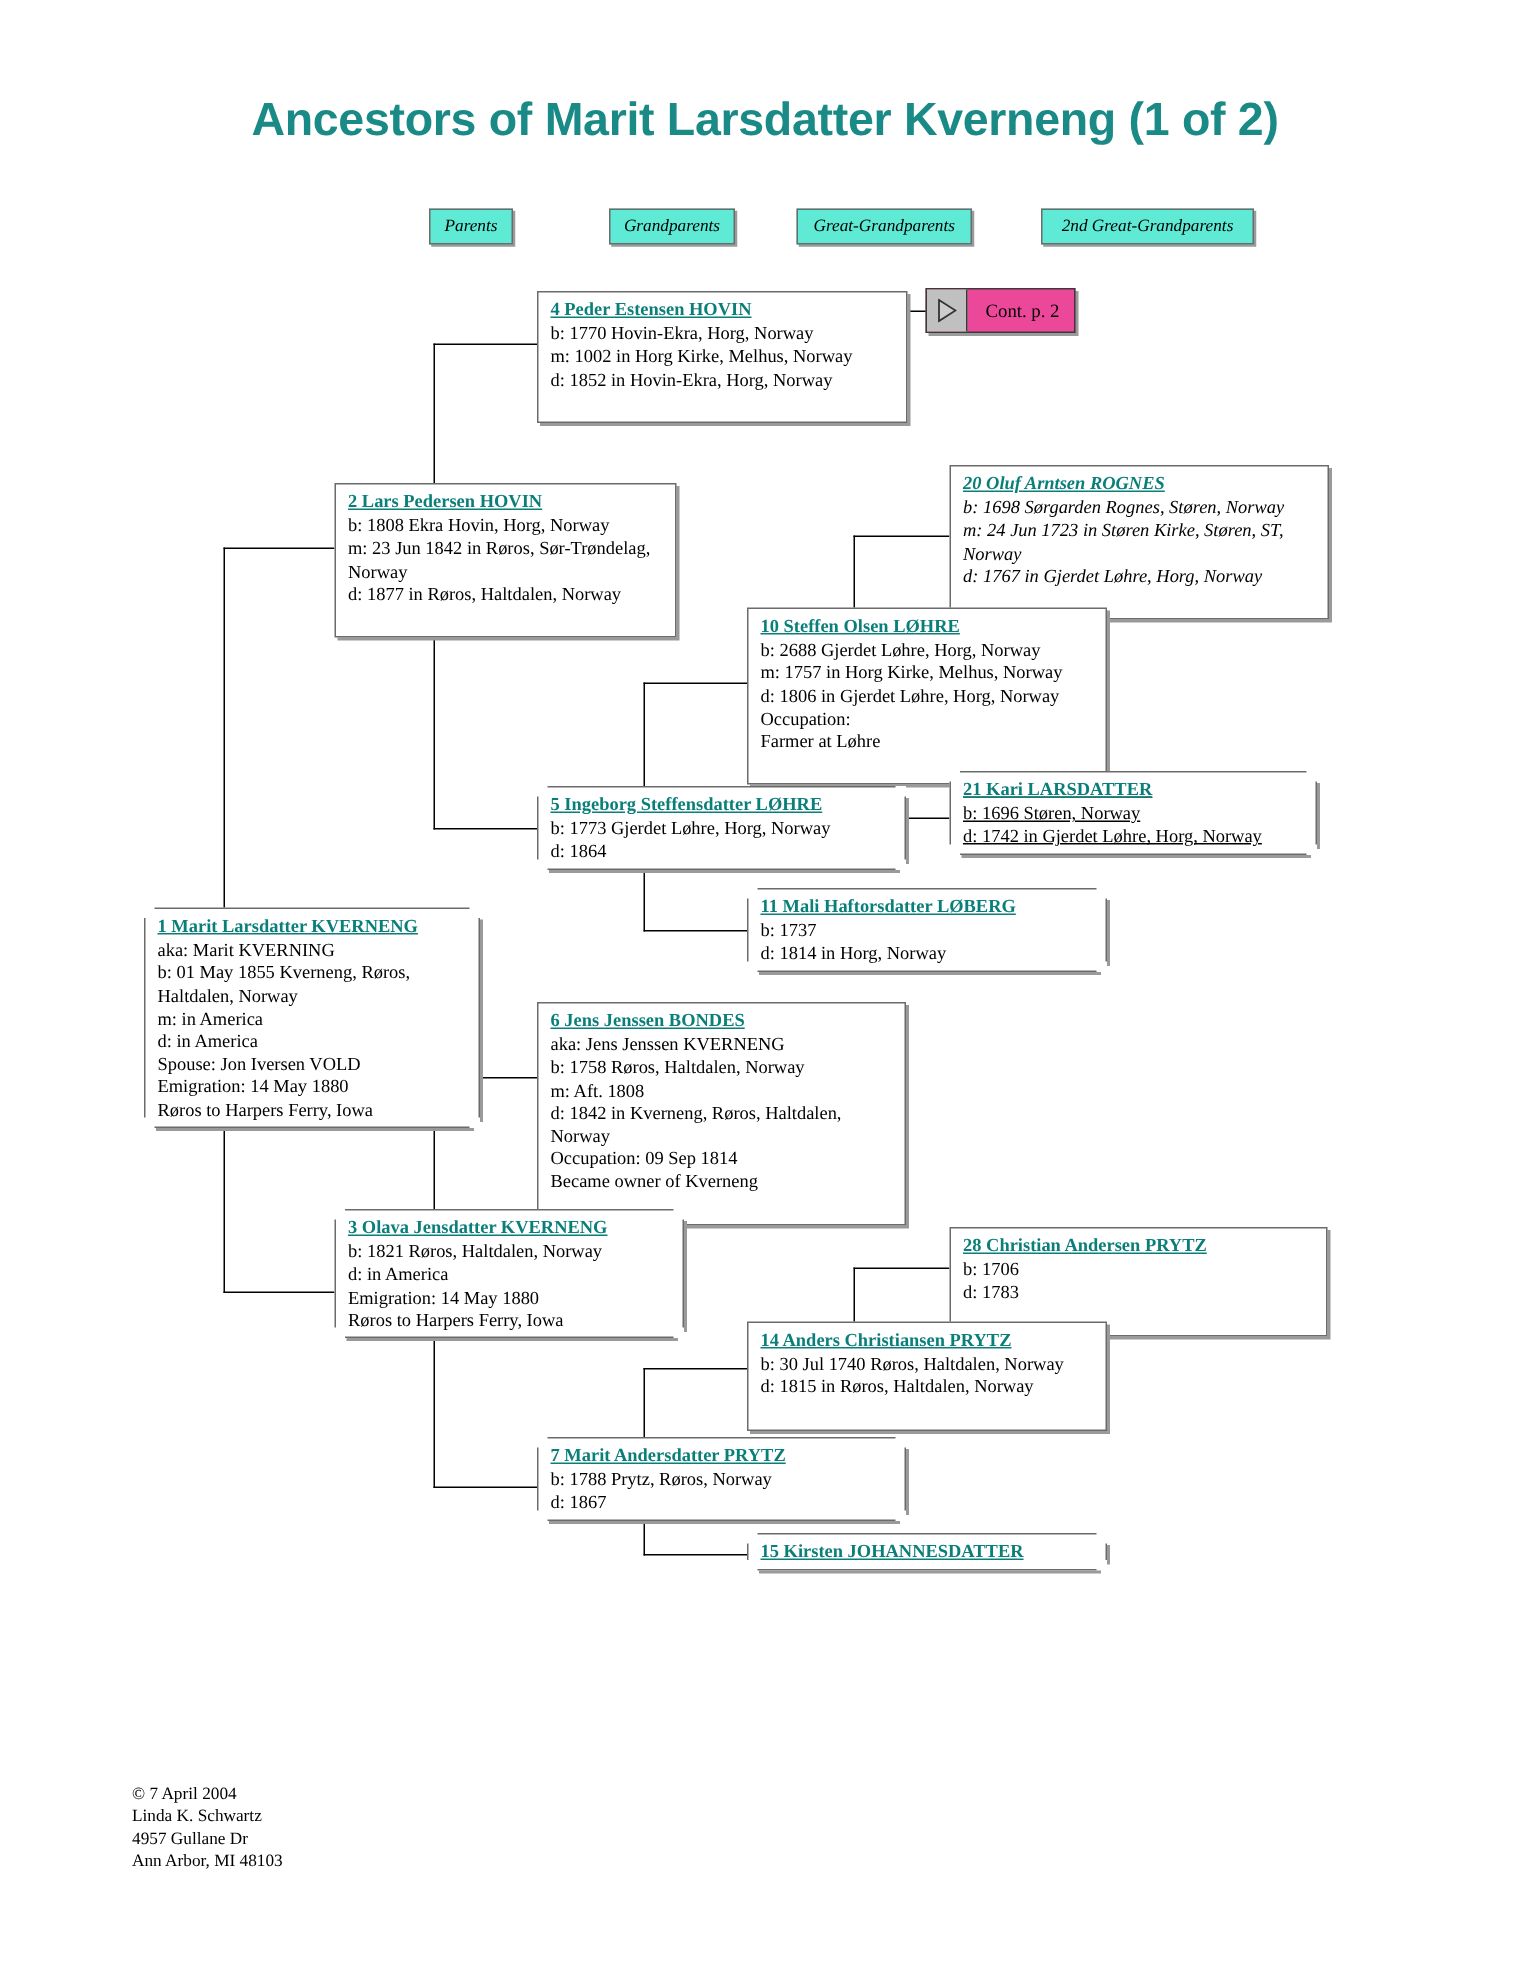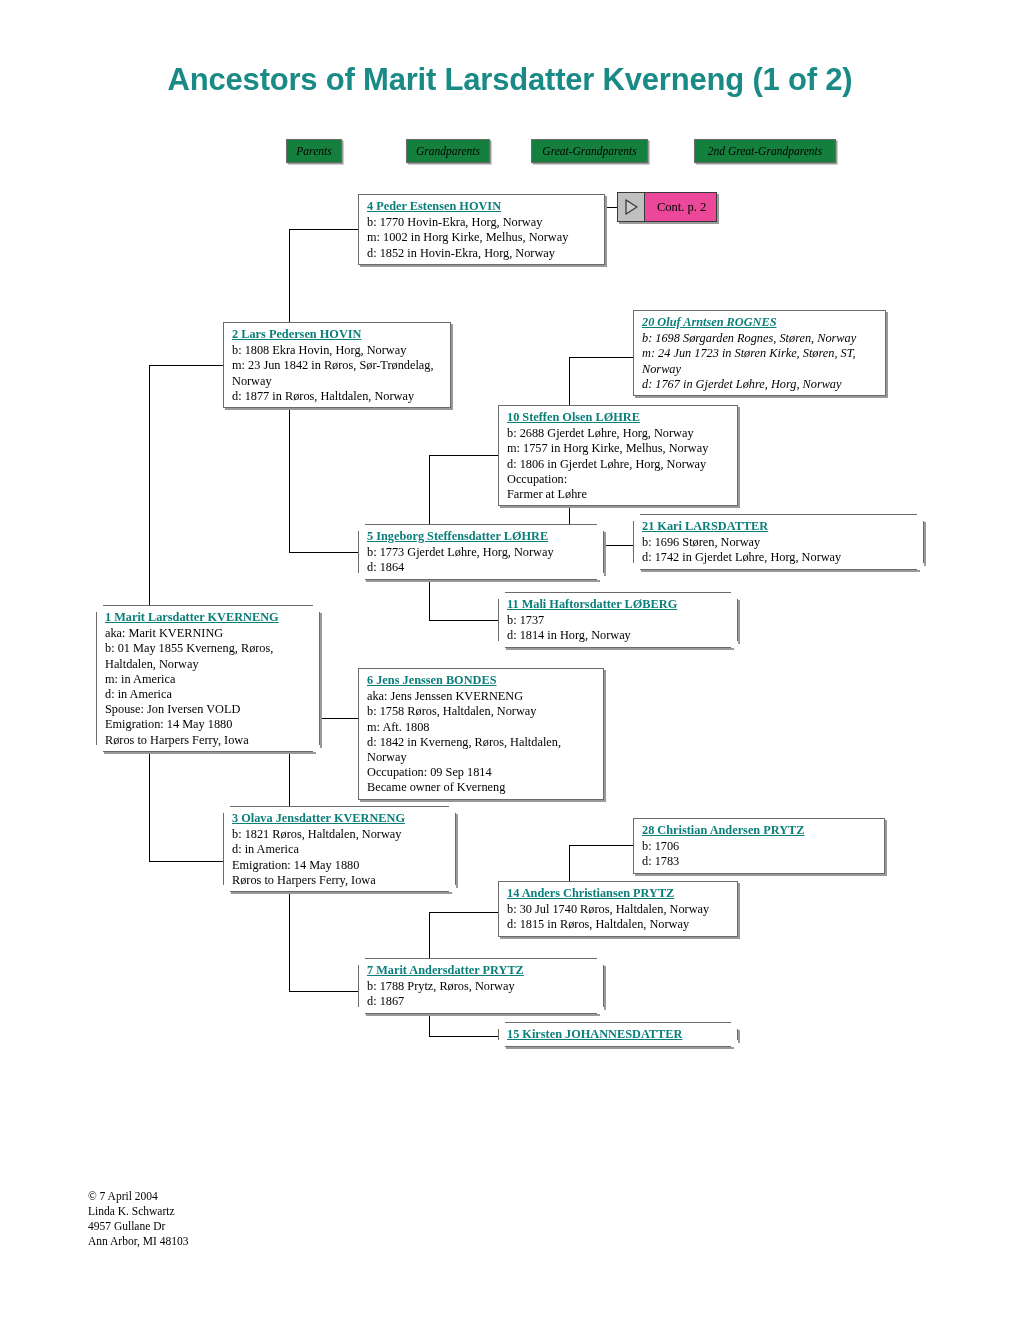--- a/index.html
+++ b/index.html
@@ -28,37 +28,37 @@
     font-size: 31px;
     color: #1a8a86;
     letter-spacing: -0.2px;
   }
 
   
   .genhdr {
     position: absolute;
     box-sizing: border-box;
     border: 1px solid #6b6b6b;
-    background: #15803d;
+    background: #5eead4;
     font-style: italic;
     font-size: 11.5px;
     color: #000000;
     text-align: center;
     line-height: 22px;
     height: 24px;
     box-shadow: 1.5px 1.5px 0 #9a9a9a;
   }
 
   
   .pbox {
     position: absolute;
     box-sizing: border-box;
     background: #ffffff;
     border: 1px solid #6b6b6b;
-    padding: 4px 6px 3px 8px;
+    padding: 4px 6px 20px 8px;
     font-size: 12.3px;
     line-height: 15.2px;
     color: #000000;
     z-index: 5;
   }
   
   .pbox.male {
     box-shadow: 2px 2px 0 #9a9a9a;
   }
   
@@ -247,21 +247,21 @@
     <span class="pline">Occupation:</span>
     <span class="pline">Farmer at Løhre</span>
   </div>
 
   <div class="pbox female" style="left:358px; top:524px; width:246px;">
     <span class="pname">5 Ingeborg Steffensdatter LØHRE</span>
     <span class="pline">b: 1773 Gjerdet Løhre, Horg, Norway</span>
     <span class="pline">d: 1864</span>
   </div>
 
-  <div class="pbox female" style="left:633px; top:514px; width:291px;">
+  <div class="pbox female" style="left:633px; top:514px; width:245px;text-decoration:underline;">
     <span class="pname">21 Kari LARSDATTER</span>
     <span class="pline">b: 1696 Støren, Norway</span>
     <span class="pline">d: 1742 in Gjerdet Løhre, Horg, Norway</span>
   </div>
 
   <div class="pbox female" style="left:498px; top:592px; width:240px;">
     <span class="pname">11 Mali Haftorsdatter LØBERG</span>
     <span class="pline">b: 1737</span>
     <span class="pline">d: 1814 in Horg, Norway</span>
   </div>

